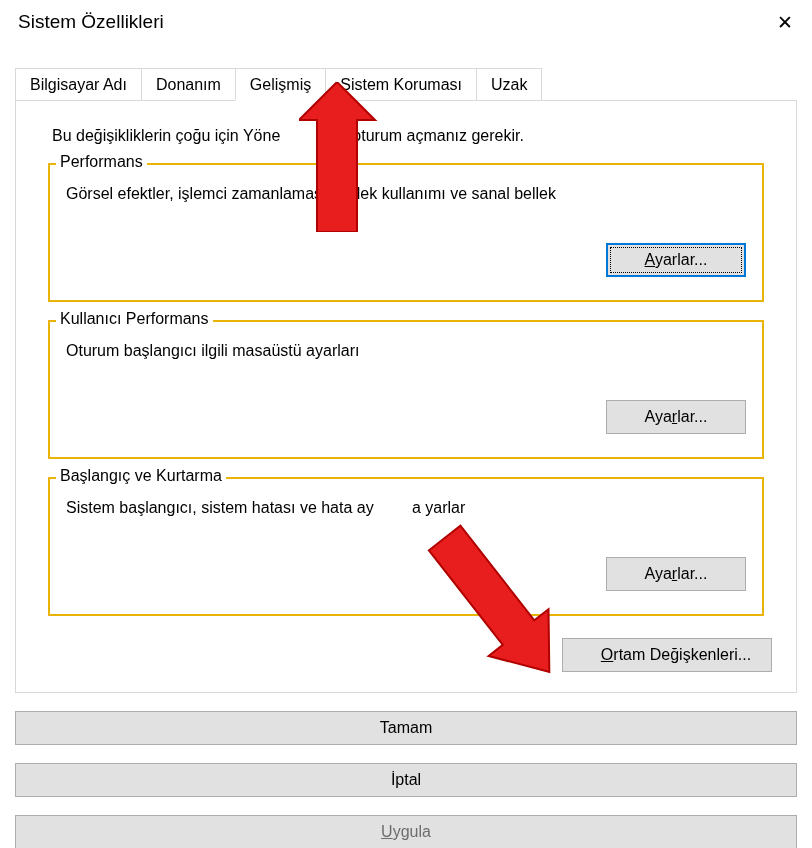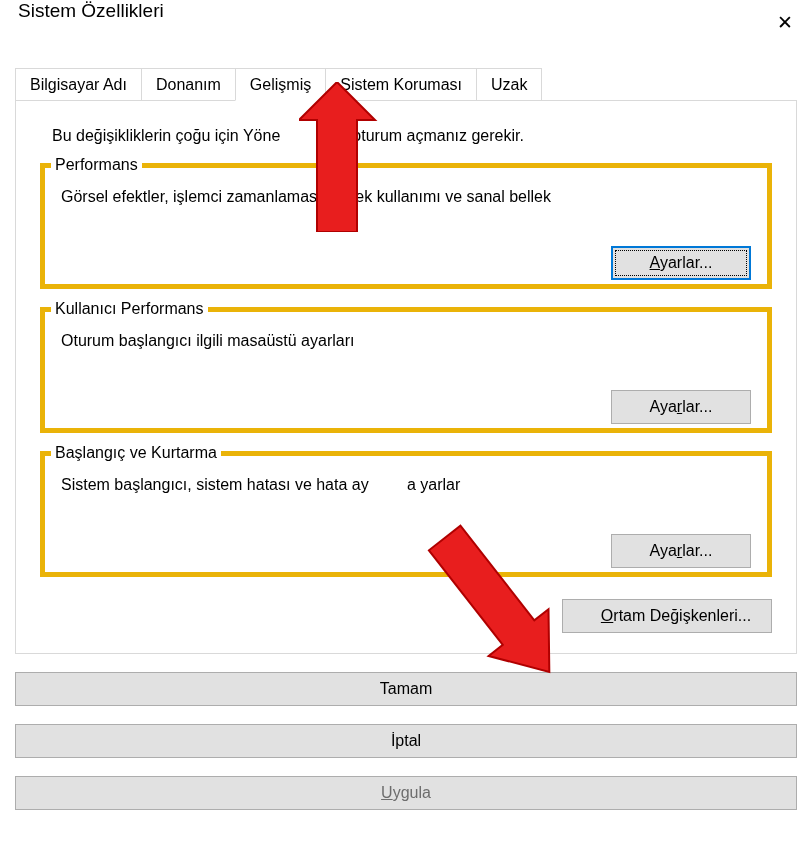--- a/index.html
+++ b/index.html
@@ -9,21 +9,21 @@
     height: 848px;
     font-family: "Segoe UI", Tahoma, sans-serif;
     font-size: 15px;
     background: #ffffff;
     color: #000;
     overflow: hidden;
   }
 
   .titlebar {
     display: flex;
-    align-items: flex-start;
+    align-items: center;
     justify-content: space-between;
     height: 44px;
     padding-left: 18px;
   }
   .titlebar .title {
     font-size: 19px;
   }
   .close-btn {
     width: 54px;
     height: 44px;
@@ -66,24 +66,24 @@
     position: relative;
     z-index: 1;
   }
 
   .intro {
     margin: 6px 0 14px 12px;
     font-size: 16px;
   }
 
   .group {
-    border: 5px solid #eab308;
-    margin: 18px 0;
-    position: relative;
-    padding: 20px 16px 4px 16px;
+    border: 2px solid #eab308;
+    margin: 18px 8px;
+    position: relative;
+    padding: 20px 16px 23px 16px;
   }
   .group .legend {
     position: absolute;
     top: -12px;
     left: 6px;
     background: #fff;
     padding: 0 4px;
     font-size: 16px;
   }
   .group .desc {

